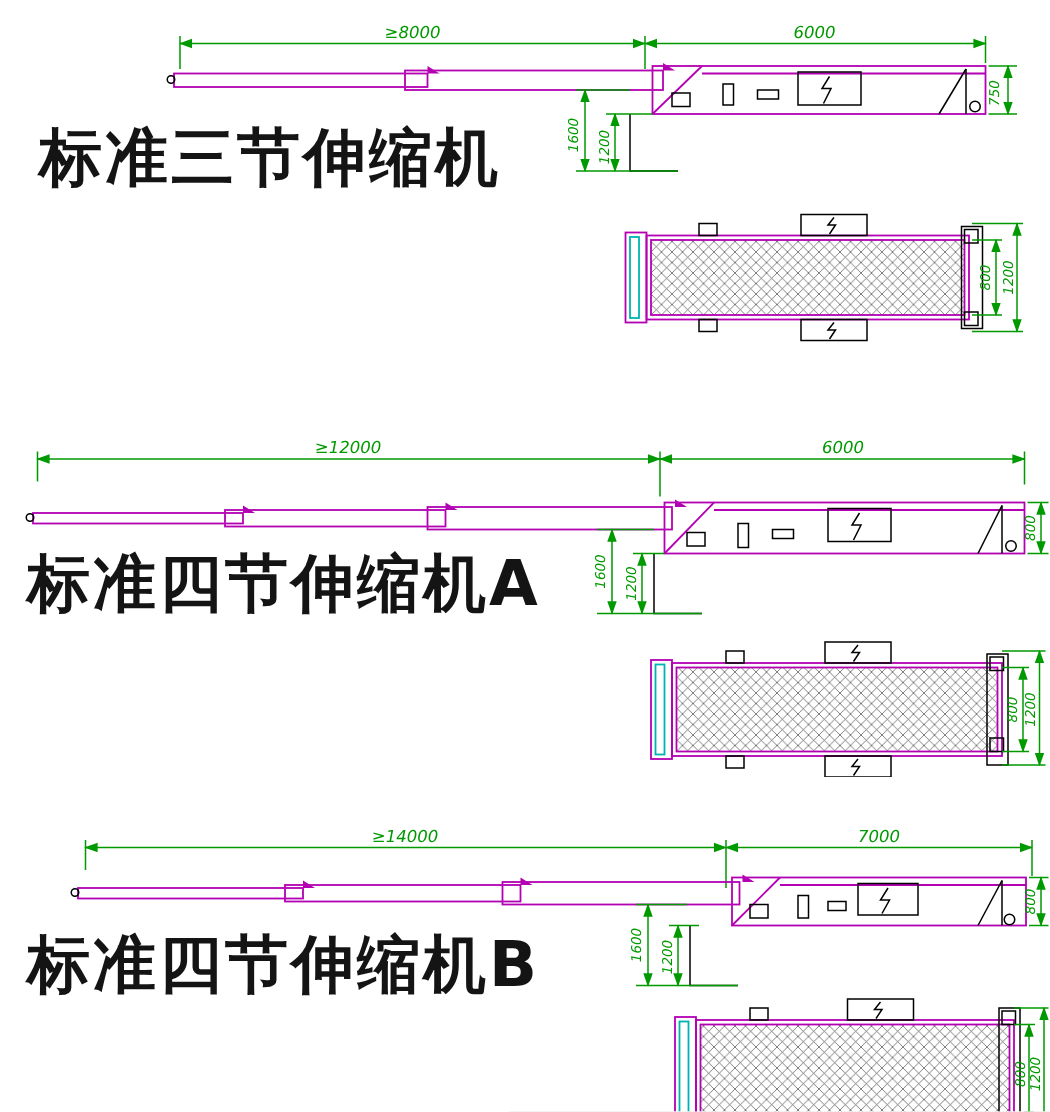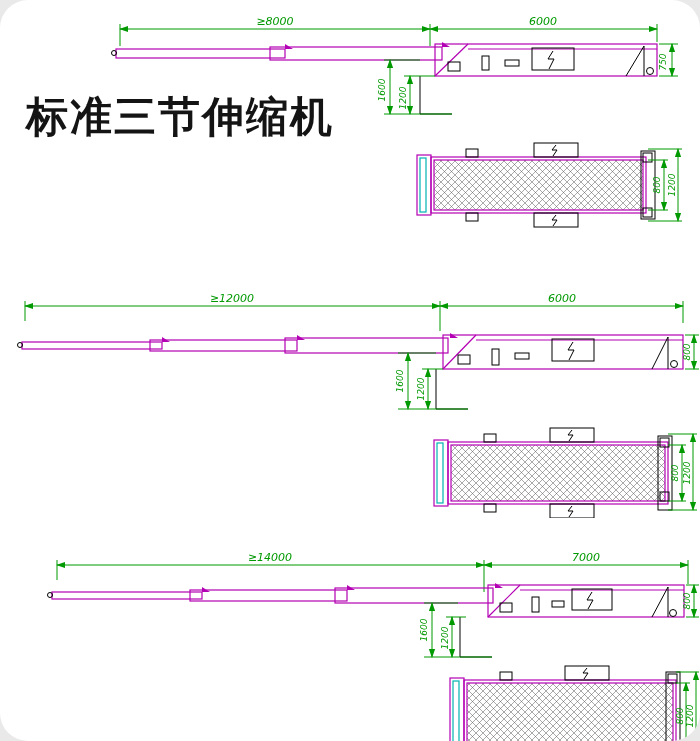--- a/index.html
+++ b/index.html
@@ -1,18 +1,18 @@
 <!DOCTYPE html>
 <html><head>
 <meta charset="utf-8">
 <style>
   html,body{margin:0;padding:0;background:#e9e9e9;}
   .canvas{
     position:relative;width:700px;height:741px;background:#ffffff;
-    font-family:"DejaVu Sans", sans-serif;overflow:hidden;margin:0 auto;border-radius:28px;
+    font-family:"DejaVu Sans", sans-serif;overflow:hidden;margin:0 auto;
   }
   .panel{position:absolute;left:0;width:700px;}
   .panel svg{display:block;}
   .sec-title{
     position:absolute;
     font-family:"DejaVu Sans", sans-serif;
     font-weight:bold;
     font-size:42px;
     letter-spacing:2px;
     color:#141414;
@@ -300,15 +300,17 @@
           <line x1="676" y1="142" x2="699" y2="142"></line>
           <line x1="676" y1="230" x2="699" y2="230"></line>
           <line x1="696" y1="142" x2="696" y2="230" marker-start="url(#dimArrow)" marker-end="url(#dimArrow)"></line>
           <text class="dim-text-sm" x="683" y="186" text-anchor="middle" transform="rotate(-90 683 186)">800</text>
           <text class="dim-text-sm" x="693" y="186" text-anchor="middle" transform="rotate(-90 693 186)">1200</text>
         </g>
       </g>
     </svg>
   </div>
 
-  <div class="sec-title" style="left:26px;top:96px;text-align:center;">标准三节伸缩机</div>
+  <div class="sec-title" style="left:26px;top:84px;text-align:center;">标准三节伸缩机</div>
+  <div class="sec-title" style="left:18px;top:368px;">标准四节伸缩机A</div>
+  <div class="sec-title" style="left:18px;top:622px;">标准四节伸缩机B</div>
 
 </div>
 
 </body></html>

